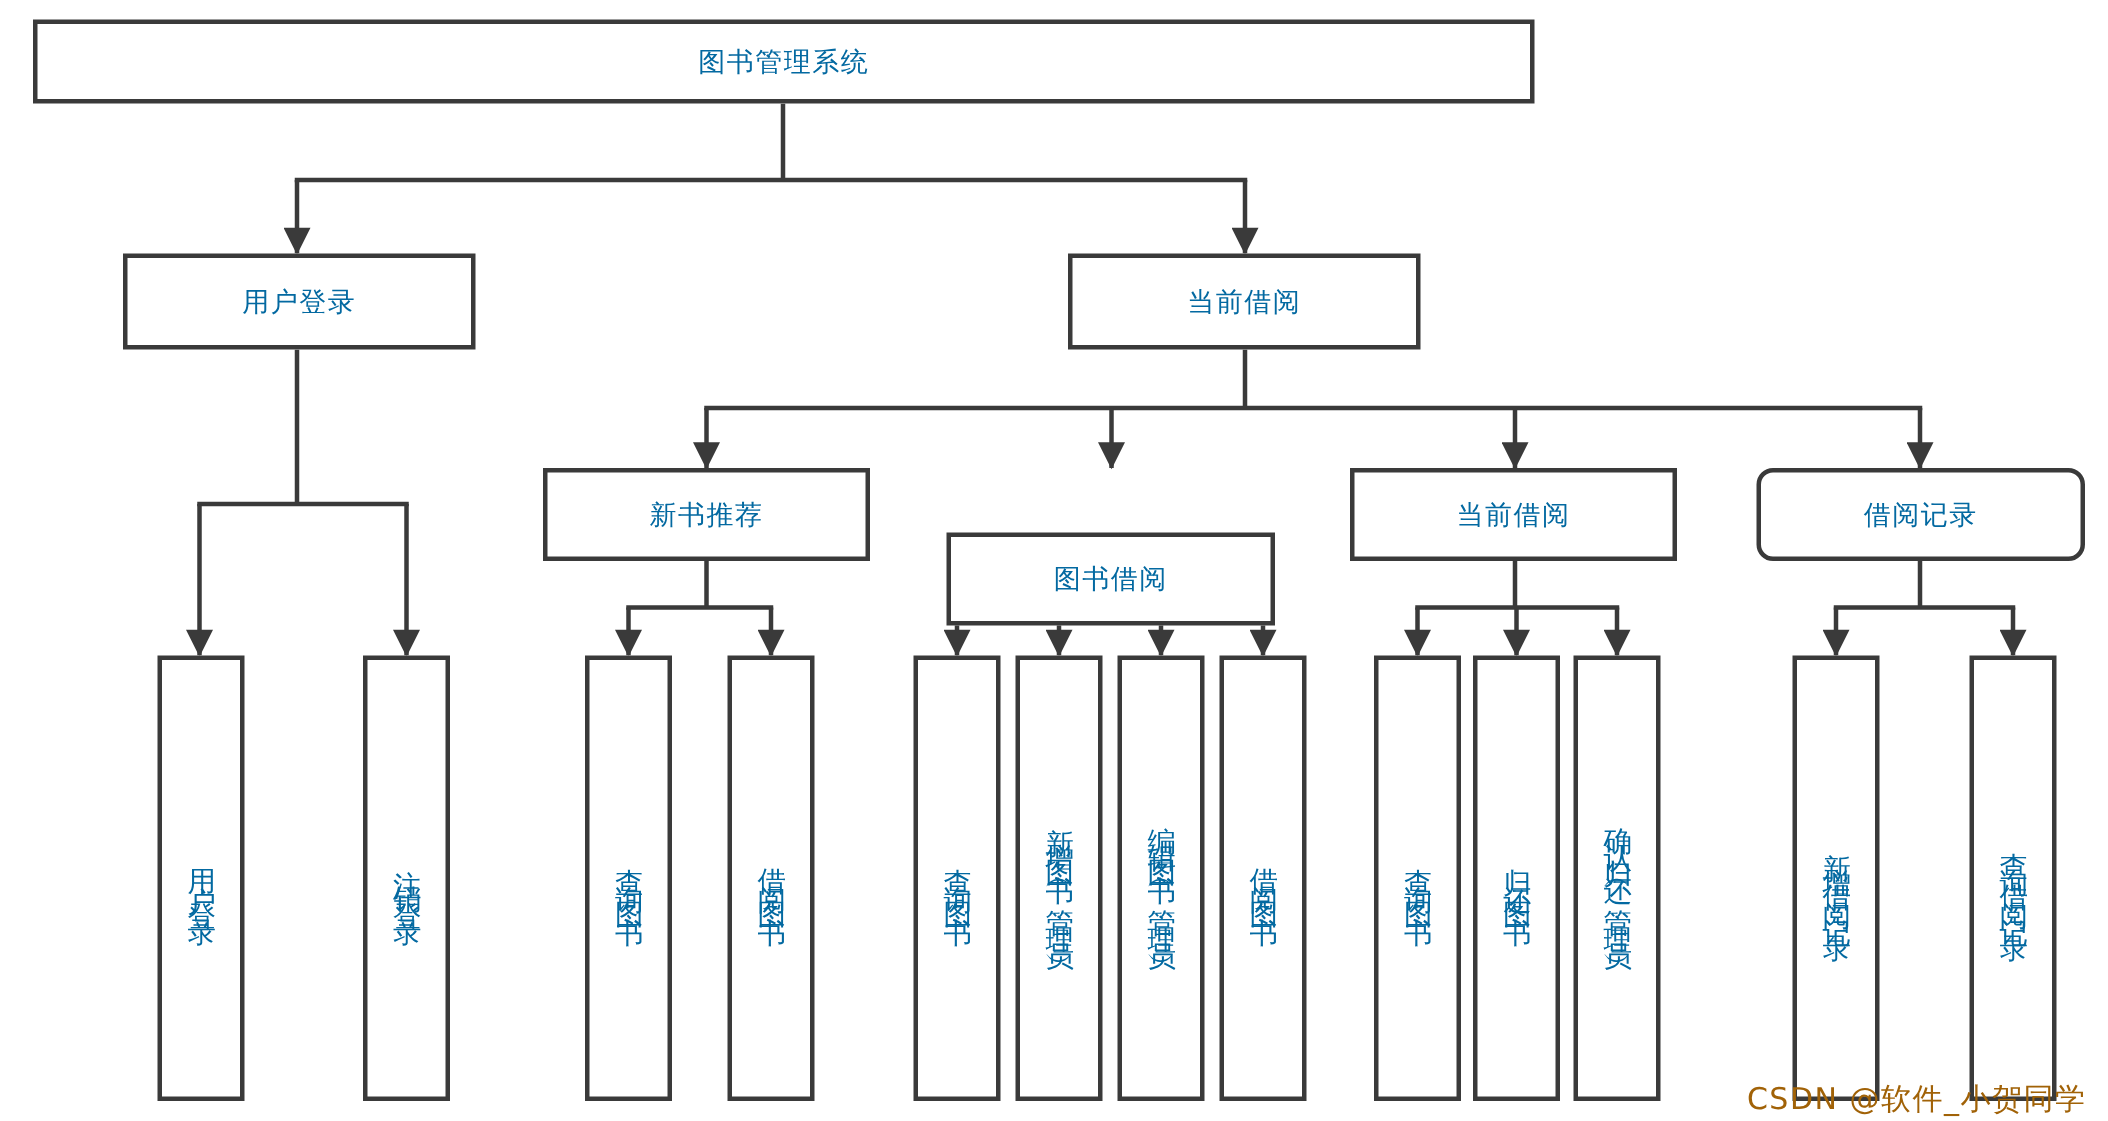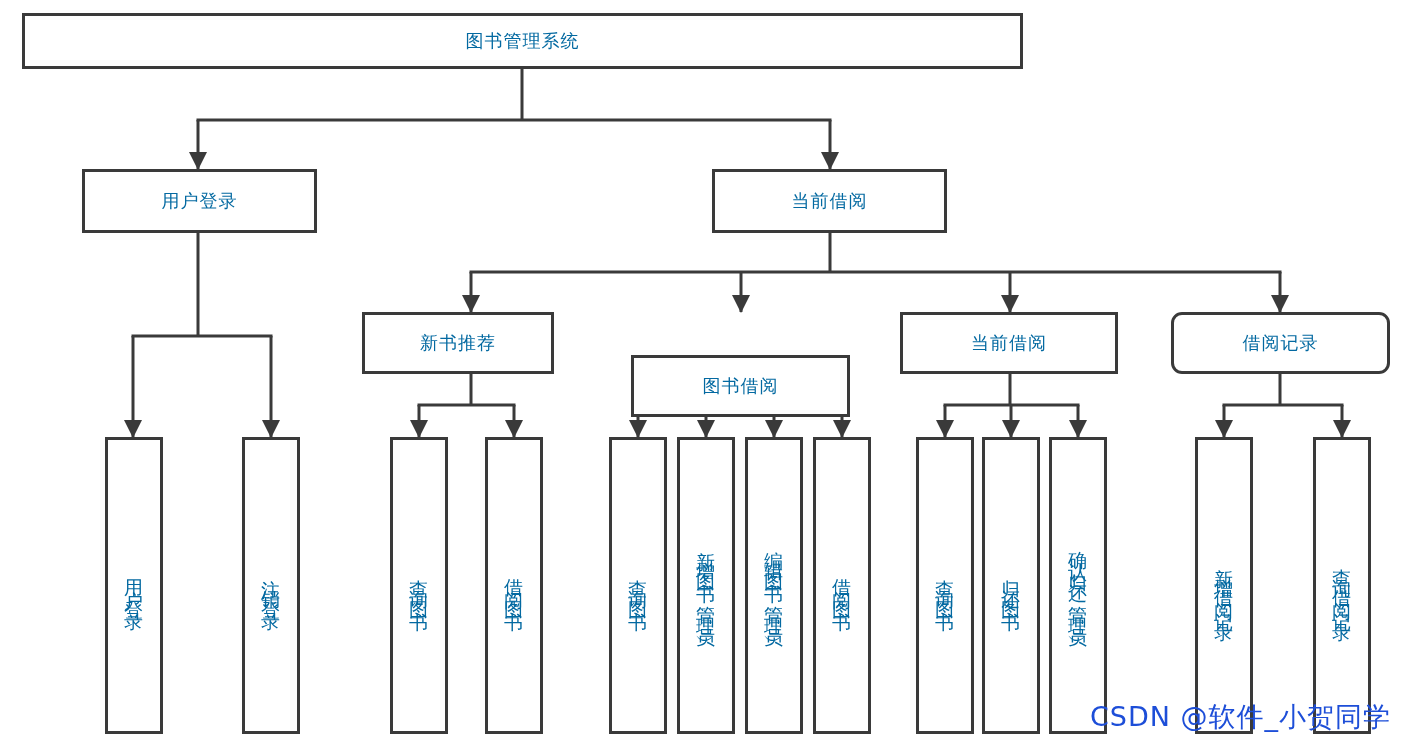--- a/index.html
+++ b/index.html
@@ -37,23 +37,23 @@
     writing-mode: vertical-rl;
     text-orientation: mixed;
     font-size: 19px;
     letter-spacing: 11px;
     line-height: 1;
     white-space: nowrap;
   }
   .watermark {
     position: absolute;
     right: 14px;
-    bottom: 12px;
-    color: #1d4ed8;
-    font-size: 27px;
+    bottom: 1px;
+    color: #a16207;
+    font-size: 20px;
     letter-spacing: 1px;
     z-index: 10;
     white-space: nowrap;
   }
 </style>
 </head>
 <body>
 
 <div id="canvas">
 
@@ -94,21 +94,21 @@
       <line x1="1224" y1="405" x2="1224" y2="437"></line>
       <line x1="1342" y1="405" x2="1342" y2="437"></line>
     </g>
   </svg>
 
   <div class="node h" style="left:22px; top:13px; width:1001px; height:56px;">图书管理系统</div>
 
   <div class="node h" style="left:82px; top:169px; width:235px; height:64px;">用户登录</div>
   <div class="node h" style="left:712px; top:169px; width:235px; height:64px;">当前借阅</div>
 
-  <div class="node h" style="left:362px; top:312px; width:192px; height:62px;">新书推荐</div>
+  <div class="node h" style="left:362px; top:312px; width:218px; height:62px;">新书推荐</div>
   <div class="node h" style="left:631px; top:312px; width:219px; height:62px;margin-top:43px;">图书借阅</div>
   <div class="node h" style="left:900px; top:312px; width:218px; height:62px;">当前借阅</div>
   <div class="node h" style="left:1171px; top:312px; width:219px; height:62px;border-radius:11px;">借阅记录</div>
 
   <div class="node v" style="left:105px; top:437px; width:58px; height:297px;">用户登录</div>
   <div class="node v" style="left:242px; top:437px; width:58px; height:297px;">注销登录</div>
 
   <div class="node v" style="left:390px; top:437px; width:58px; height:297px;">查询图书</div>
   <div class="node v" style="left:485px; top:437px; width:58px; height:297px;">借阅图书</div>
 

